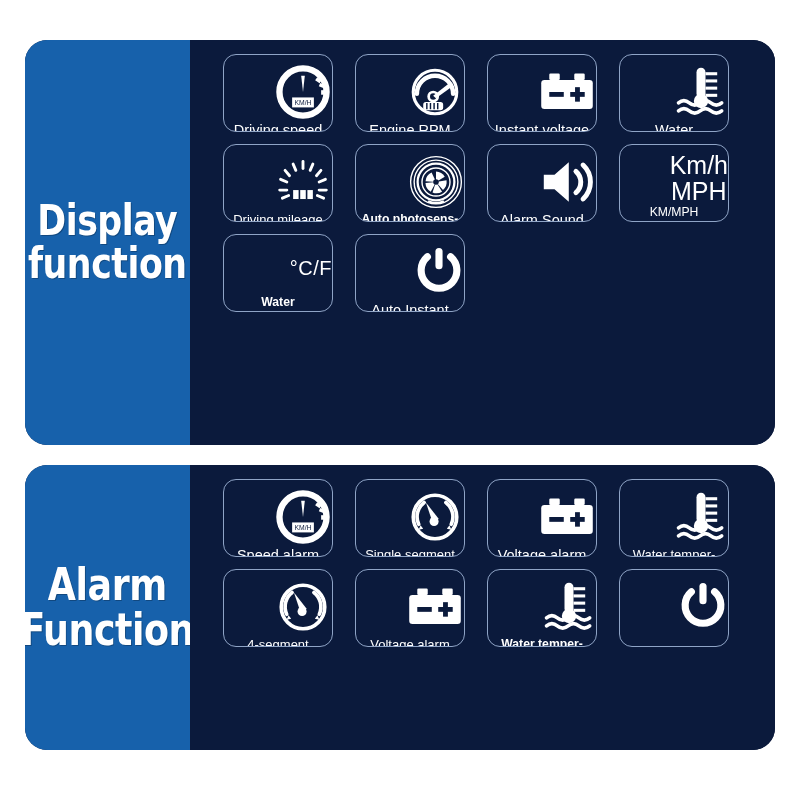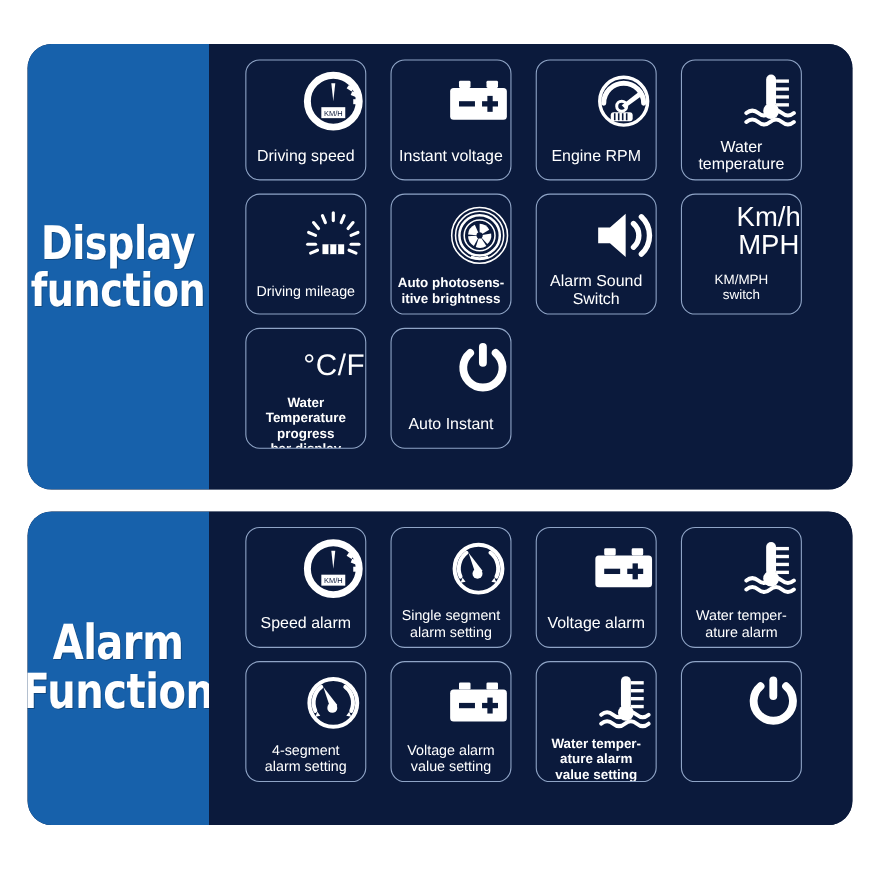--- a/index.html
+++ b/index.html
@@ -44,21 +44,21 @@
     padding:14px 0 0 0;
   }
   .grid{
     display:grid;
     grid-template-columns:repeat(4,110px);
     column-gap:22px;
     row-gap:12px;
     margin-left:33px;
   }
   .tile{
-    width:110px;height:110px;
+    width:110px;height:78px;
     border:1px solid #8fa4c6;
     border-radius:13px;
     box-sizing:border-box;
     display:flex;flex-direction:column;
     align-items:center;justify-content:flex-start;
     padding-top:6px;
     overflow:hidden;
   }
   .tile-icon{
     height:62px;width:100%;
@@ -77,21 +77,21 @@
     display:flex;align-items:center;justify-content:center;
   }
   .tile-label.small{font-size:13px;line-height:1.12;}
   .tile-label.tiny{font-size:12.2px;line-height:1.14;font-weight:bold;}
 
   
   .text-icon{
     color:#ffffff;font-size:25px;line-height:1.05;
     text-align:center;white-space:pre-line;font-weight:normal;
   }
-  .text-icon.cf{font-size:27px;letter-spacing:.5px;}
+  .text-icon.cf{font-size:20px;letter-spacing:.5px;}
   .tile.textheavy .tile-icon{height:54px;align-items:center;}
   .tile.textheavy .tile-label{font-size:12.2px;line-height:1.15;}
 </style>
 </head>
 <body>
 
 <div class="stage">
 
   <div class="panel" id="panel-display">
     <div class="panel-head">
@@ -108,51 +108,51 @@
       <g fill="#ffffff">
         <rect x="46" y="17" width="6" height="4" transform="rotate(35 49 19)"></rect>
         <rect x="50" y="23" width="6" height="4" transform="rotate(22 53 25)"></rect>
         <rect x="52" y="30" width="7" height="5"></rect>
       </g>
       <rect x="20" y="38" width="24" height="11" fill="#ffffff"></rect>
       <text x="32" y="46.5" font-size="7.5" font-family="Liberation Sans, sans-serif" text-anchor="middle" fill="#0b1a3c">KM/H</text>
     </svg>
             </div>
             <div class="tile-label">Driving speed</div>
-          </div>
-          <div class="tile">
-            <div class="tile-icon">
-              <svg width="58" height="46" viewBox="0 0 72 54">
-      <rect x="14" y="4" width="13" height="8" rx="1.5" fill="#ffffff"></rect>
-      <rect x="45" y="4" width="13" height="8" rx="1.5" fill="#ffffff"></rect>
-      <rect x="4" y="12" width="64" height="36" rx="4" fill="#ffffff"></rect>
-      <rect x="14" y="27" width="18" height="6" fill="#0b1a3c"></rect>
-      <rect x="46" y="21" width="6" height="18" fill="#0b1a3c"></rect>
-      <rect x="40" y="27" width="18" height="6" fill="#0b1a3c"></rect>
-    </svg>
-            </div>
-            <div class="tile-label">Instant voltage</div>
           </div>
           <div class="tile">
             <div class="tile-icon">
               <svg width="58" height="58" viewBox="0 0 64 64">
       <path d="M32 8 A24 24 0 1 0 32 56 A24 24 0 1 0 32 8" fill="none" stroke="#ffffff" stroke-width="3.5"></path>
       <path d="M12 34 A20 20 0 0 1 52 34" fill="none" stroke="#ffffff" stroke-width="5" stroke-linecap="round"></path>
       <path d="M30 36 L48 22 L51 26 L33 39 Z" fill="#ffffff"></path>
       <circle cx="30" cy="37" r="5" fill="none" stroke="#ffffff" stroke-width="3"></circle>
       <rect x="19" y="43" width="22" height="9" rx="3" fill="#ffffff"></rect>
       <g stroke="#0b1a3c" stroke-width="1.6">
         <line x1="23" y1="44" x2="23" y2="51"></line>
                   <line x1="27" y1="44" x2="27" y2="51"></line>
         <line x1="31" y1="44" x2="31" y2="51"></line>
                   <line x1="35" y1="44" x2="35" y2="51"></line>
       </g>
     </svg>
             </div>
             <div class="tile-label">Engine RPM</div>
+          </div>
+          <div class="tile">
+            <div class="tile-icon">
+              <svg width="58" height="46" viewBox="0 0 72 54">
+      <rect x="14" y="4" width="13" height="8" rx="1.5" fill="#ffffff"></rect>
+      <rect x="45" y="4" width="13" height="8" rx="1.5" fill="#ffffff"></rect>
+      <rect x="4" y="12" width="64" height="36" rx="4" fill="#ffffff"></rect>
+      <rect x="14" y="27" width="18" height="6" fill="#0b1a3c"></rect>
+      <rect x="46" y="21" width="6" height="18" fill="#0b1a3c"></rect>
+      <rect x="40" y="27" width="18" height="6" fill="#0b1a3c"></rect>
+    </svg>
+            </div>
+            <div class="tile-label">Instant voltage</div>
           </div>
           <div class="tile">
             <div class="tile-icon">
               <svg width="54" height="56" viewBox="0 0 60 62">
       <rect x="25" y="4" width="10" height="34" rx="5" fill="#ffffff"></rect>
       <circle cx="30" cy="41" r="8" fill="#ffffff"></circle>
       <g fill="#ffffff">
         <rect x="35" y="9" width="13" height="3.4"></rect>
         <rect x="35" y="17" width="13" height="3.4"></rect>
         <rect x="35" y="25" width="13" height="3.4"></rect>

